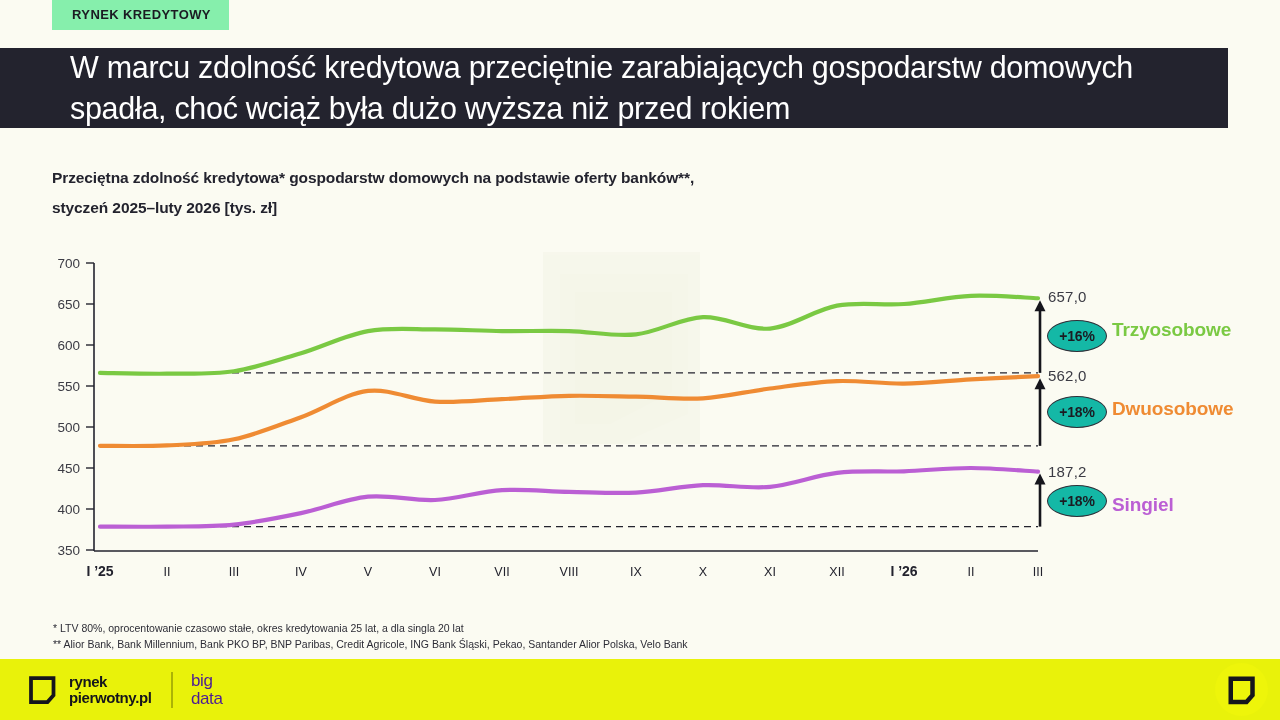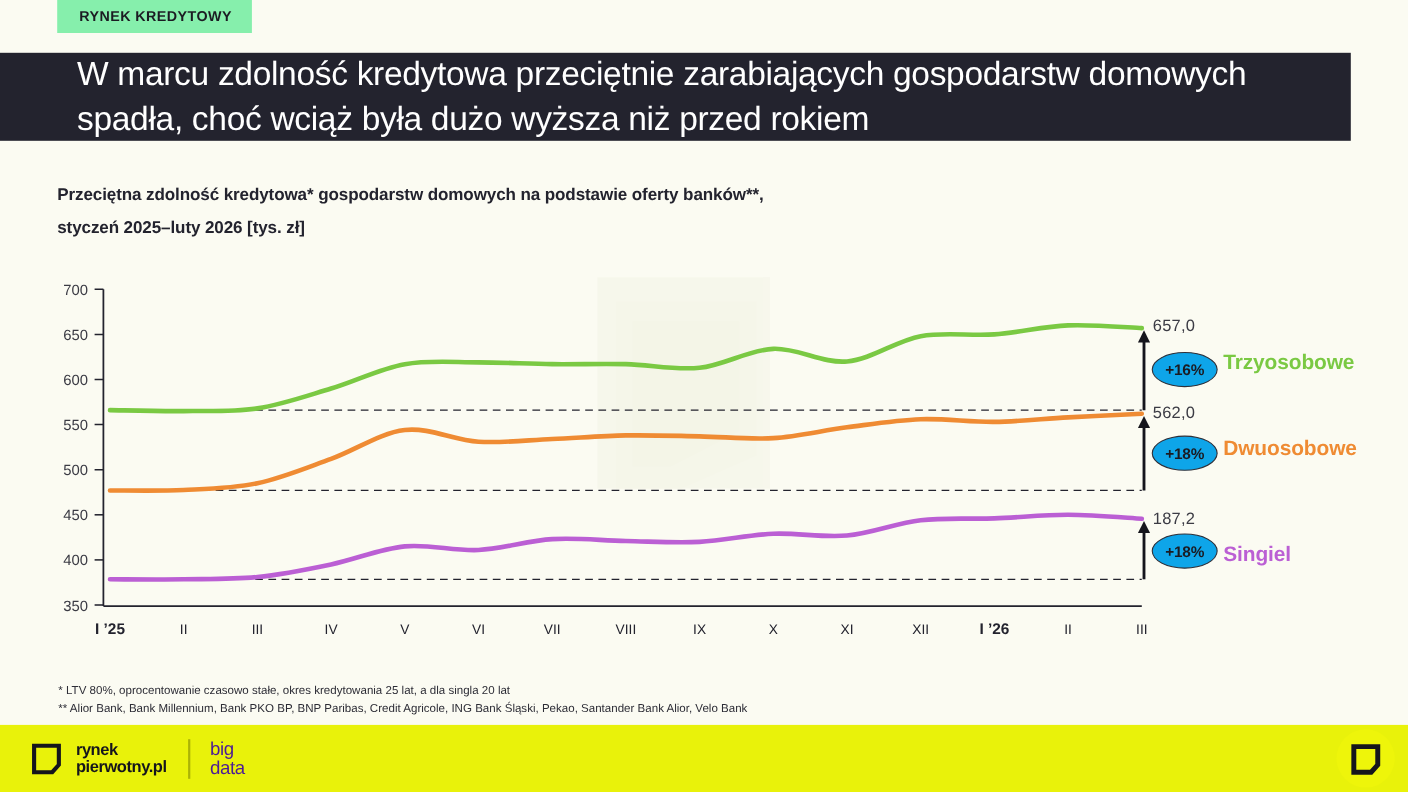--- a/index.html
+++ b/index.html
@@ -94,21 +94,21 @@
     font-size: 19px;
     font-weight: bold;
     letter-spacing: -0.1px;
     margin-top: 31px;
   }
   .badge {
     position: absolute;
     width: 58px;
     height: 30px;
     border-radius: 50%;
-    background: #0ea5e9;
+    background: #14b8a6;
     border: 1.5px solid #2f2f38;
     color: #1b1b22;
     font-size: 14px;
     font-weight: bold;
     display: flex;
     align-items: center;
     justify-content: center;
     letter-spacing: -0.2px;
   }
 
@@ -278,21 +278,21 @@
   <div class="endval" style="left:1048px; top:367px;">562,0</div>
   <div class="serieslabel" style="left:1112px; top:367px; color:#ef8b33;">Dwuosobowe</div>
   <div class="badge" style="left:1047px; top:396px;">+18%</div>
 
   <div class="endval" style="left:1048px; top:463px;">187,2</div>
   <div class="serieslabel" style="left:1112px; top:463px; color:#bb5fd4;">Singiel</div>
   <div class="badge" style="left:1047px; top:485px;">+18%</div>
 
   <div class="footnotes">
     <div>* LTV 80%, oprocentowanie czasowo stałe, okres kredytowania 25 lat, a dla singla 20 lat</div>
-    <div>** Alior Bank, Bank Millennium, Bank PKO BP, BNP Paribas, Credit Agricole, ING Bank Śląski, Pekao, Santander Bank Alior, Velo Bank</div>
+    <div>** Alior Bank, Bank Millennium, Bank PKO BP, BNP Paribas, Credit Agricole, ING Bank Śląski, Pekao, Santander Alior Polska, Velo Bank</div>
   </div>
 
   <div class="footer">
     <div class="brand">
       <svg class="brand-logo" viewBox="0 0 40 40">
         <path d="M4 4 H34 V27 L26 36 H4 Z" fill="none" stroke="#15151c" stroke-width="5"></path>
       </svg>
       <div class="brand-name">
         <div>rynek</div>
         <div><span>pierwotny</span><span class="tld">.pl</span></div>

